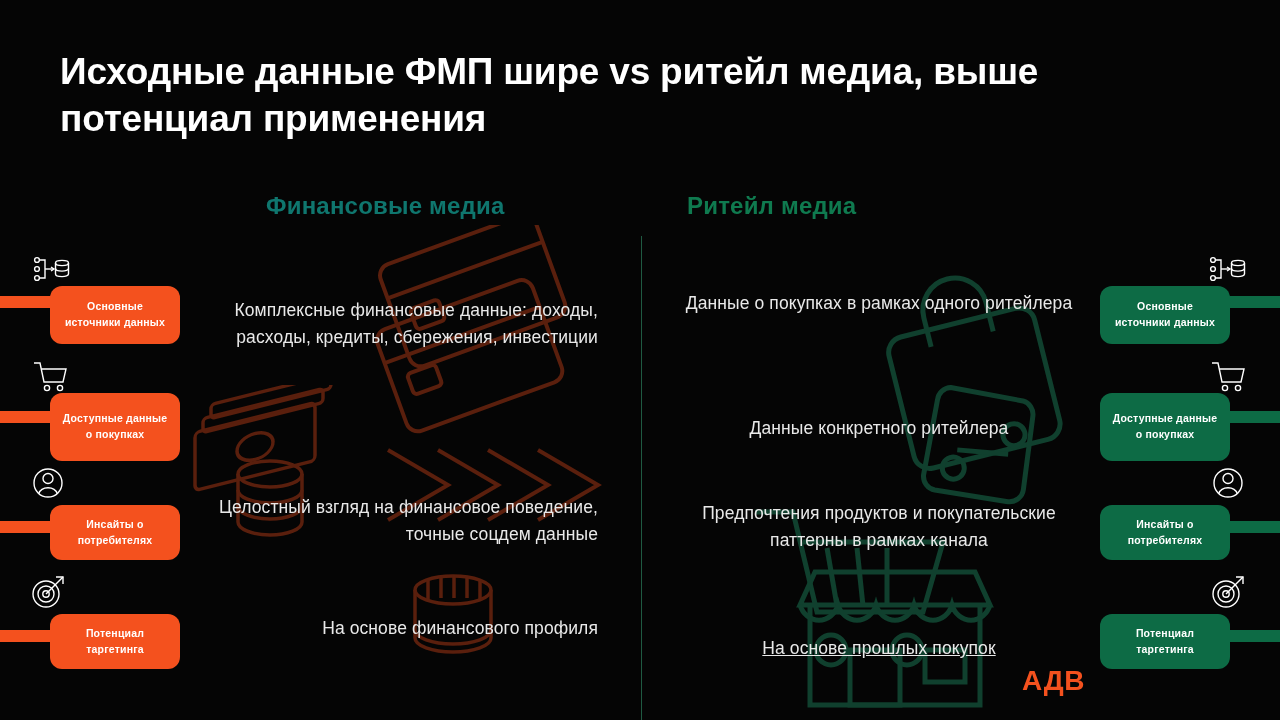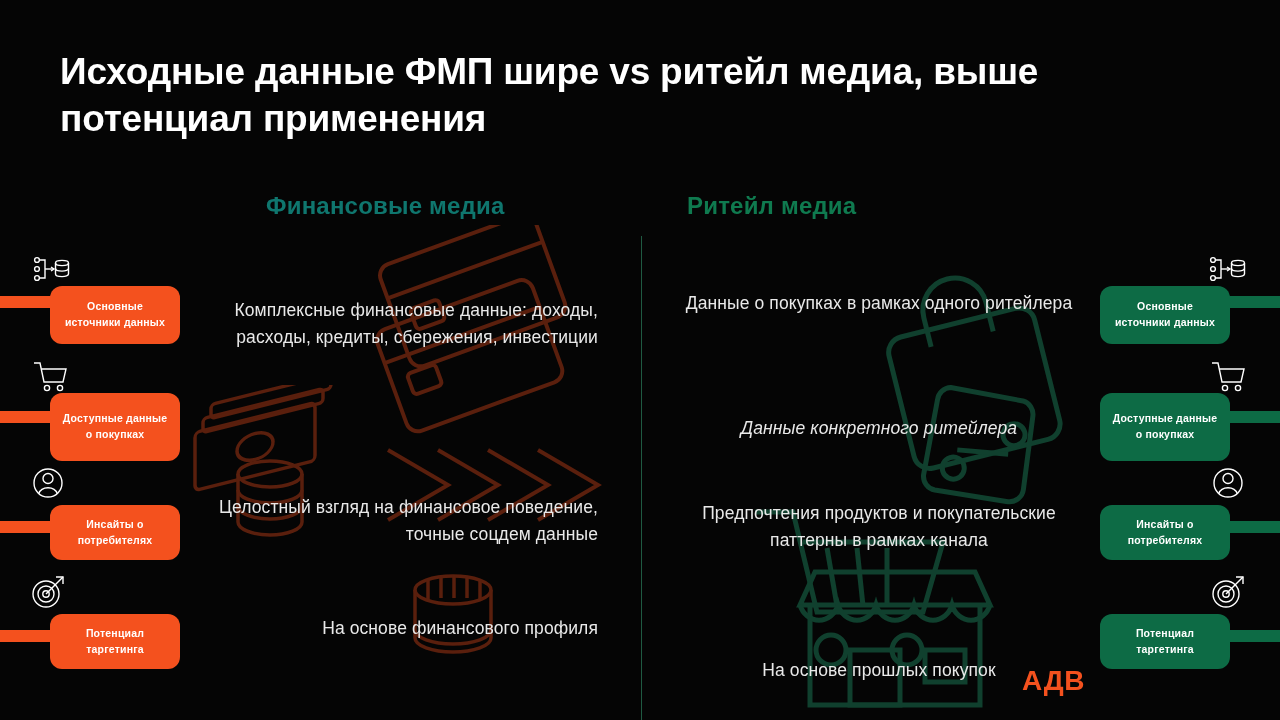--- a/index.html
+++ b/index.html
@@ -238,21 +238,21 @@
     </svg>
   </div>
   <div class="bicon" style="left:1208px; top:358px;">
     <svg viewBox="0 0 40 40" fill="none" stroke="#ffffff" stroke-width="1.4">
       <path d="M4 5 H10 L14 24 H33 L36 11 H11.5"></path>
       <circle cx="17" cy="30" r="2.6"></circle>
         <circle cx="30" cy="30" r="2.6"></circle>
     </svg>
   </div>
 
-  <div class="row-text right" style="top:395px;font-style:italic;">Данные конкретного ритейлера</div>
+  <div class="row-text right" style="top:395px;">Данные конкретного ритейлера</div>
 
   <div class="bar l" style="top:521px;"></div>
   <div class="bar r" style="top:521px;"></div>
 
   <div class="badge l" style="top:489px; height:55px;">
     <span>Инсайты о потребителях</span>
   </div>
   <div class="badge r" style="top:489px; height:55px;">
     <span>Инсайты о потребителях</span>
   </div>
@@ -298,17 +298,17 @@
     <svg viewBox="0 0 40 40" fill="none" stroke="#ffffff" stroke-width="1.4">
       <circle cx="18" cy="22" r="13"></circle>
       <circle cx="18" cy="22" r="8"></circle>
       <circle cx="18" cy="22" r="3.2"></circle>
       <line x1="18" y1="22" x2="35" y2="5"></line>
       <path d="M28 5 H35 V12"></path>
     </svg>
   </div>
 
   <div class="row-text left" style="top:615px;">На основе финансового профиля</div>
-  <div class="row-text right" style="top:637px;">На основе прошлых покупок</div>
+  <div class="row-text right" style="top:615px;text-decoration:underline;">На основе прошлых покупок</div>
 
   <div class="logo">АДВ</div>
 
 </div>
 
 </body></html>

